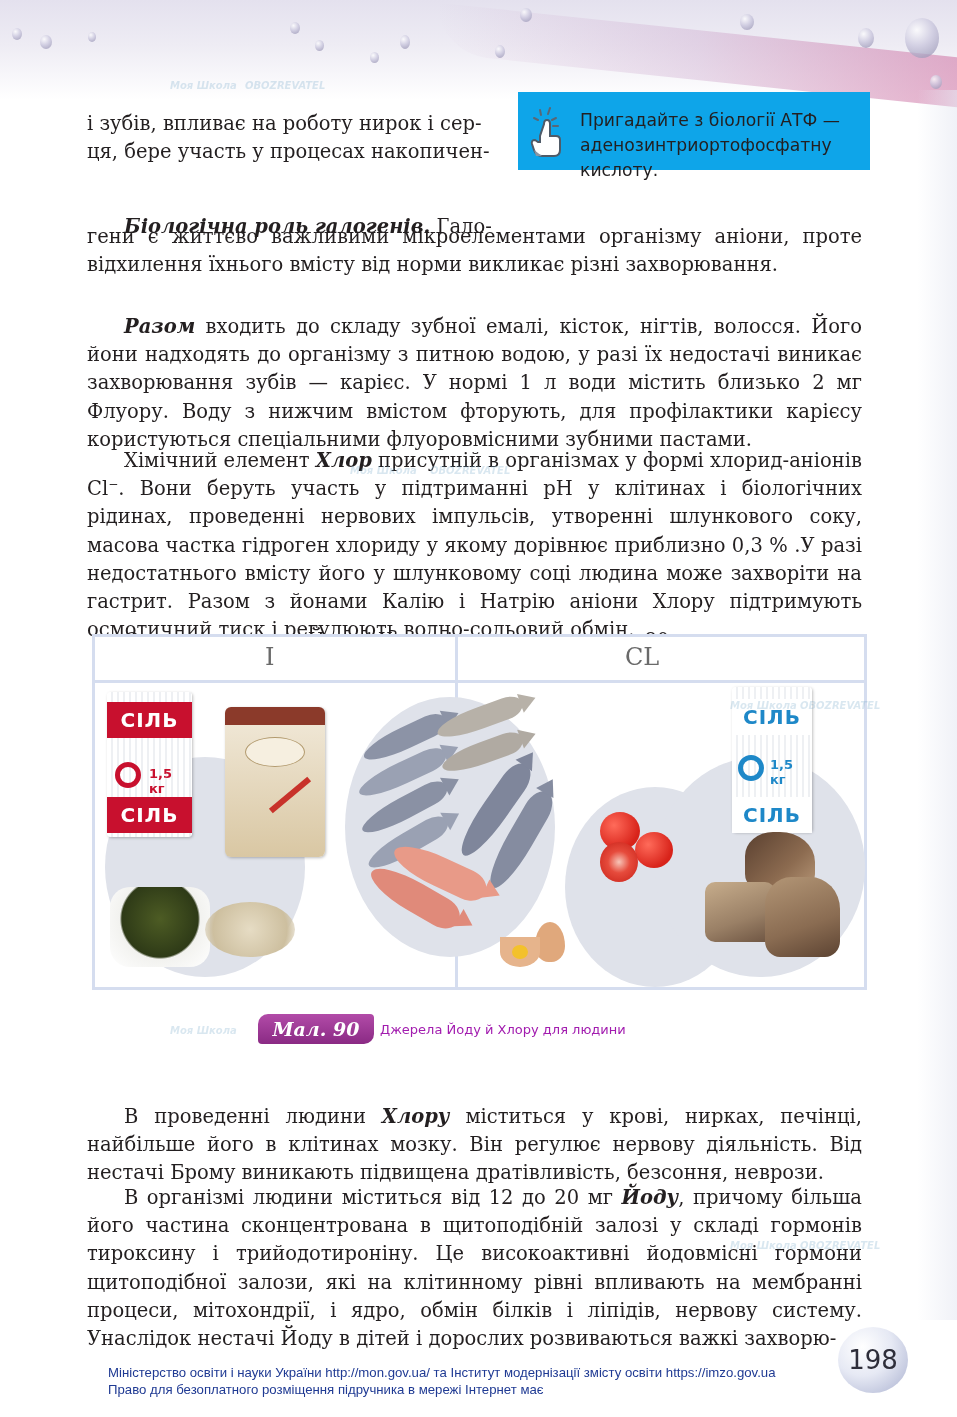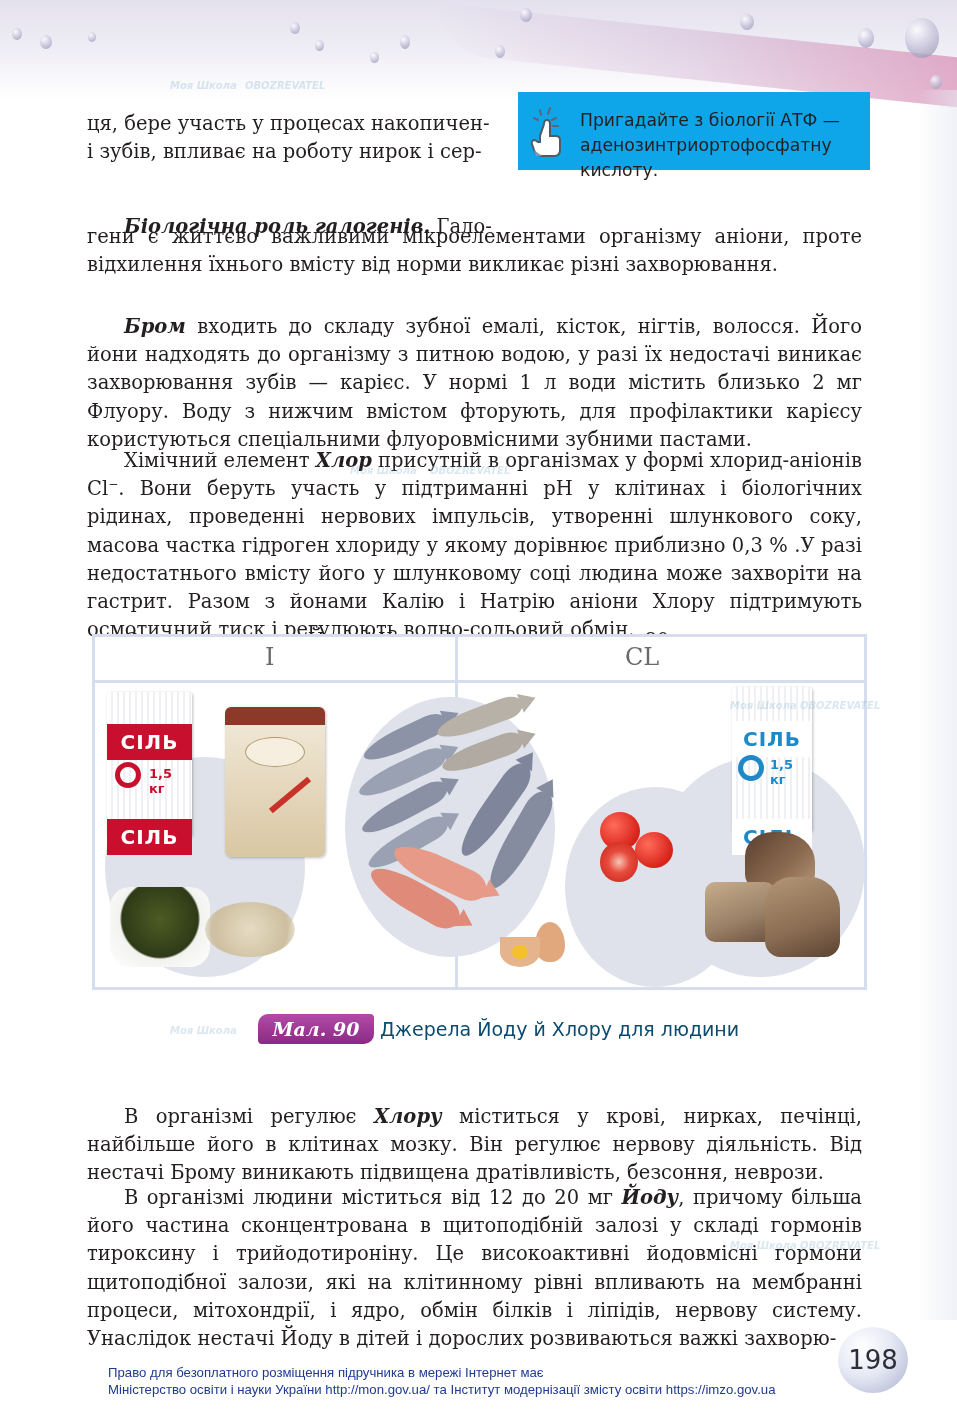--- a/index.html
+++ b/index.html
@@ -52,37 +52,37 @@
   .figure {
     position: absolute; left: 92px; top: 634px; width: 775px; height: 356px;
     border: 3px solid #d5ddef; background: #ffffff;
   }
   .fig-divider-v { position: absolute; left: 360px; top: 0; width: 3px; height: 100%; background: #d5ddef; }
   .fig-divider-h { position: absolute; left: 0; top: 43px; width: 100%; height: 3px; background: #d5ddef; }
   .fig-label { position: absolute; top: 6px; font-family: "DejaVu Serif", serif; font-size: 24px; color: #6a6a6a; }
   .blob { position: absolute; border-radius: 50%; background: #dfe2ea; }
 
   .salt-bag { position: absolute; border-radius: 4px; background: repeating-linear-gradient(90deg, #ffffff 0 4px, #eef0f3 4px 6px); box-shadow: 1px 1px 3px rgba(0,0,0,0.25); }
-  .salt-band { position: absolute; left: 0; width: 100%; height: 36px; display: flex; align-items: center; justify-content: center; font-family: "DejaVu Sans", sans-serif; font-weight: bold; font-size: 20px; color: #ffffff; letter-spacing: 1px; margin-top: 22px; }
+  .salt-band { position: absolute; left: 0; width: 100%; height: 36px; display: flex; align-items: center; justify-content: center; font-family: "DejaVu Sans", sans-serif; font-weight: bold; font-size: 20px; color: #ffffff; letter-spacing: 1px; }
   .flower { position: absolute; width: 26px; height: 26px; border-radius: 50%; }
   .salt-weight { position: absolute; font-family: "DejaVu Sans", sans-serif; font-weight: bold; font-size: 13px; }
 
   .fish { position: absolute; height: 22px; border-radius: 50% 20% 20% 50% / 50% 50% 50% 50%; }
   .fish::after { content: ""; position: absolute; right: -14px; top: 1px; border-left: 16px solid; border-left-color: inherit; border-top: 10px solid transparent; border-bottom: 10px solid transparent; }
 
   .caption {
     position: absolute; left: 258px; top: 1014px; height: 30px; display: flex; align-items: center;
   }
   .caption-badge {
     width: 116px; height: 30px; border-radius: 10px 4px 10px 4px;
     background: linear-gradient(180deg, #b24ba8 0%, #8a2a84 100%);
     color: #ffffff; font-family: "DejaVu Serif", serif; font-style: italic; font-weight: bold; font-size: 19px;
     display: flex; align-items: center; justify-content: center; margin-right: 6px;
   }
-  .caption-text { font-family: "DejaVu Sans", sans-serif; font-size: 19px; color: #0c4a6e; }
+  .caption-text { font-family: "DejaVu Sans", sans-serif; font-size: 13px; color: #a21caf; }
 
   .page-number {
     position: absolute; left: 838px; top: 1327px; width: 70px; height: 66px; border-radius: 50%;
     background: radial-gradient(circle at 35% 30%, #ffffff 0%, #e6e9f4 45%, #a9b0cf 100%);
     display: flex; align-items: center; justify-content: center;
     font-family: "DejaVu Sans", sans-serif; font-size: 26px; color: #2e2e3a;
   }
   .footer {
     position: absolute; left: 108px; top: 1364px; width: 760px;
     font-family: "Liberation Sans", sans-serif; font-size: 13.2px; line-height: 17px; color: #1f3a93;
@@ -126,33 +126,33 @@
         <line x1="32" y1="20" x2="27" y2="20"></line>
       </g>
       <path d="M18 18 Q18 14 21 14 Q24 14 24 18 L24 30 L30 30 Q34 30 34 34 L34 44 Q34 50 28 50 L16 50 Q10 50 8 44 L6 38 Q5 34 9 34 L12 36 L14 36 L14 30 Z" fill="#ffffff" stroke="#4f5b68" stroke-width="2"></path>
       <path d="M8 44 L16 50 L10 50 Z" fill="#8a96a3"></path>
     </svg>
   </div>
   <div class="tip-text">Пригадайте з біології АТФ — адено­зинтриортофосфатну кислоту.</div>
 </div>
 
 <div class="text-block narrow" style="top:110px;">
+  <p>і зубів, впливає на роботу нирок і сер-</p>
   <p>ця, бере участь у процесах накопичен-</p>
-  <p>і зубів, впливає на роботу нирок і сер-</p>
   <p class="indent">
     <span class="b-i">Біологічна роль галогенів.</span><span> Гало-</span>
   </p>
 </div>
 
 <div class="text-block" style="top:223px;">
   <p>гени є життєво важливими мікроелементами організму аніони, проте відхилення їхнього вмісту від норми викликає різні захворювання.</p>
 </div>
 
 <div class="text-block" style="top:266px;">
-  <p class="indent"><span class="b-i">Бром</span><span> входить до складу зубної емалі, кісток, нігтів, волосся. Його йони надходять до організму з питною водою, у разі їх недостачі виникає захворювання зубів — карієс. У нормі 1 л води містить близько 2 мг Флуору. Воду з нижчим вмістом фторують, для профілактики карієсу користуються спеціальними флуоровмісними зубними пастами.</span></p>
+  <p class="indent"><span class="b-i">Разом</span><span> входить до складу зубної емалі, кісток, нігтів, волосся. Його йони надходять до організму з питною водою, у разі їх недостачі виникає захворювання зубів — карієс. У нормі 1 л води містить близько 2 мг Флуору. Воду з нижчим вмістом фторують, для профілактики карієсу користуються спеціальними флуоровмісними зубними пастами.</span></p>
 </div>
 
 <div class="text-block" style="top:400px;">
   <p class="indent"><span>Хімічний елемент </span><span class="b-i">Хлор</span><span> присутній в організмах у формі хлорид-аніонів Cl</span><span class="sup">−</span><span>. Вони беруть участь у підтриманні pH у клітинах і біологічних рідинах, проведенні нервових імпульсів, утворенні шлункового соку, масова частка гідроген хлориду у якому дорівнює приблизно 0,3 % .У разі недостатнього вмісту його у шлунковому соці людина може захворіти на гастрит. Разом з йонами Калію і Натрію аніони Хлору підтримують осмотичний тиск і регулюють водно-сольовий обмін.</span></p>
 </div>
 
 <div class="text-block" style="top:580px;">
   <p class="indent">Основні джерела Йоду і Хлору ілюструє малюнок 80.</p>
 </div>
 
@@ -214,32 +214,32 @@
   <div style="position:absolute;left:610px;top:245px;width:70px;height:60px;border-radius:10px;background:linear-gradient(160deg,#c7ad8c 0%,#9a8066 60%,#6b5240 100%);"></div>
   <div style="position:absolute;left:670px;top:240px;width:75px;height:80px;border-radius:35% 40% 20% 20%;background:linear-gradient(160deg,#b39676 0%,#8a6c52 60%,#5c4332 100%);"></div>
 </div>
 
 <div class="caption">
   <div class="caption-badge">Мал. 90</div>
   <div class="caption-text">Джерела Йоду й Хлору для людини</div>
 </div>
 
 <div class="text-block" style="top:1056px;">
-  <p class="indent"><span>В організмі регулює </span><span class="b-i">Хлору</span><span> міститься у крові, нирках, печінці, найбільше його в клітинах мозку. Він регулює нервову діяльність. Від нестачі Брому виникають підвищена дратівливість, безсоння, неврози.</span></p>
+  <p class="indent"><span>В проведенні людини </span><span class="b-i">Хлору</span><span> міститься у крові, нирках, печінці, найбільше його в клітинах мозку. Він регулює нервову діяльність. Від нестачі Брому виникають підвищена дратівливість, безсоння, неврози.</span></p>
 </div>
 
 <div class="text-block" style="top:1137px;">
   <p class="indent"><span>В організмі людини міститься від 12 до 20 мг </span><span class="b-i">Йоду</span><span>, причому більша його частина сконцентрована в щитоподібній залозі у складі гормонів тироксину і трийодотироніну. Це високоактивні йодовмісні гормони щитоподібної залози, які на клітинному рівні впливають на мембранні процеси, мітохондрії, і ядро, обмін білків і ліпідів, нервову систему. Унаслідок нестачі Йоду в дітей і дорослих розвиваються важкі захворю-</span></p>
 </div>
 
 <div class="page-number">198</div>
 
 <div class="footer">
+  <div>Міністерство освіти і науки України http://mon.gov.ua/ та Інститут модернізації змісту освіти https://imzo.gov.ua</div>
   <div>Право для безоплатного розміщення підручника в мережі Інтернет має</div>
-  <div>Міністерство освіти і науки України http://mon.gov.ua/ та Інститут модернізації змісту освіти https://imzo.gov.ua</div>
 </div>
 
 <div class="watermark" style="left:170px;top:80px;">Моя Школа</div>
 <div class="watermark" style="left:245px;top:80px;">OBOZREVATEL</div>
 <div class="watermark" style="left:350px;top:465px;">Моя Школа</div>
 <div class="watermark" style="left:430px;top:465px;">OBOZREVATEL</div>
 <div class="watermark" style="left:730px;top:700px;">Моя Школа</div>
 <div class="watermark" style="left:800px;top:700px;">OBOZREVATEL</div>
 <div class="watermark" style="left:170px;top:1025px;">Моя Школа</div>
 <div class="watermark" style="left:730px;top:1240px;">Моя Школа</div>

